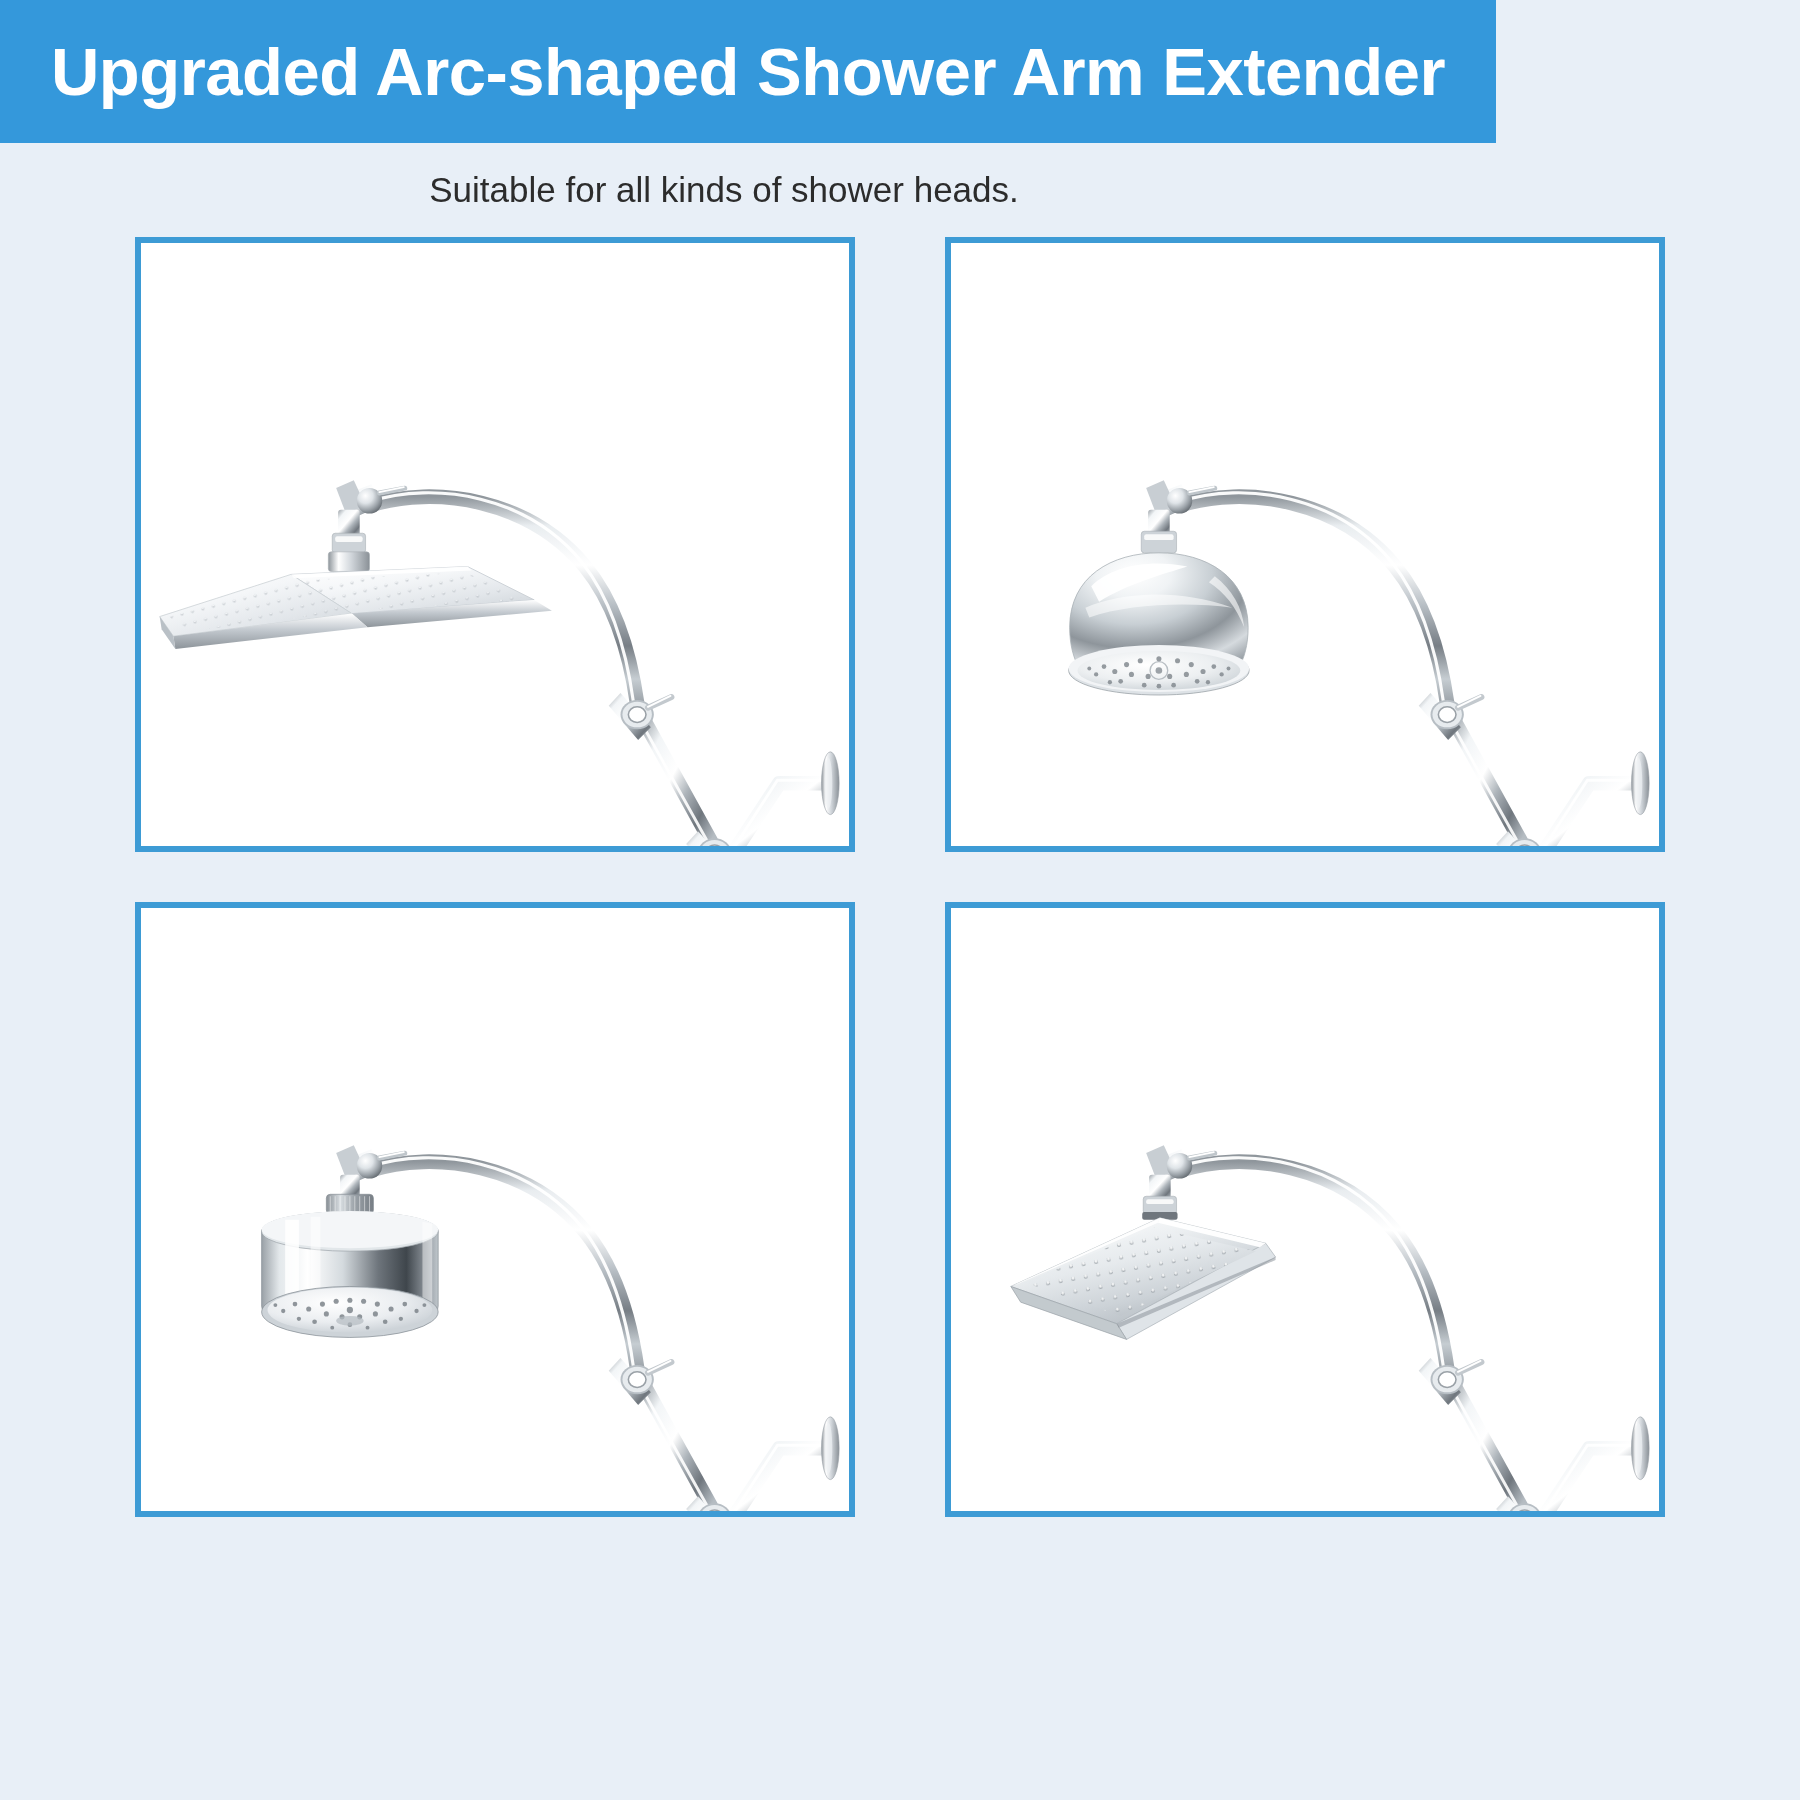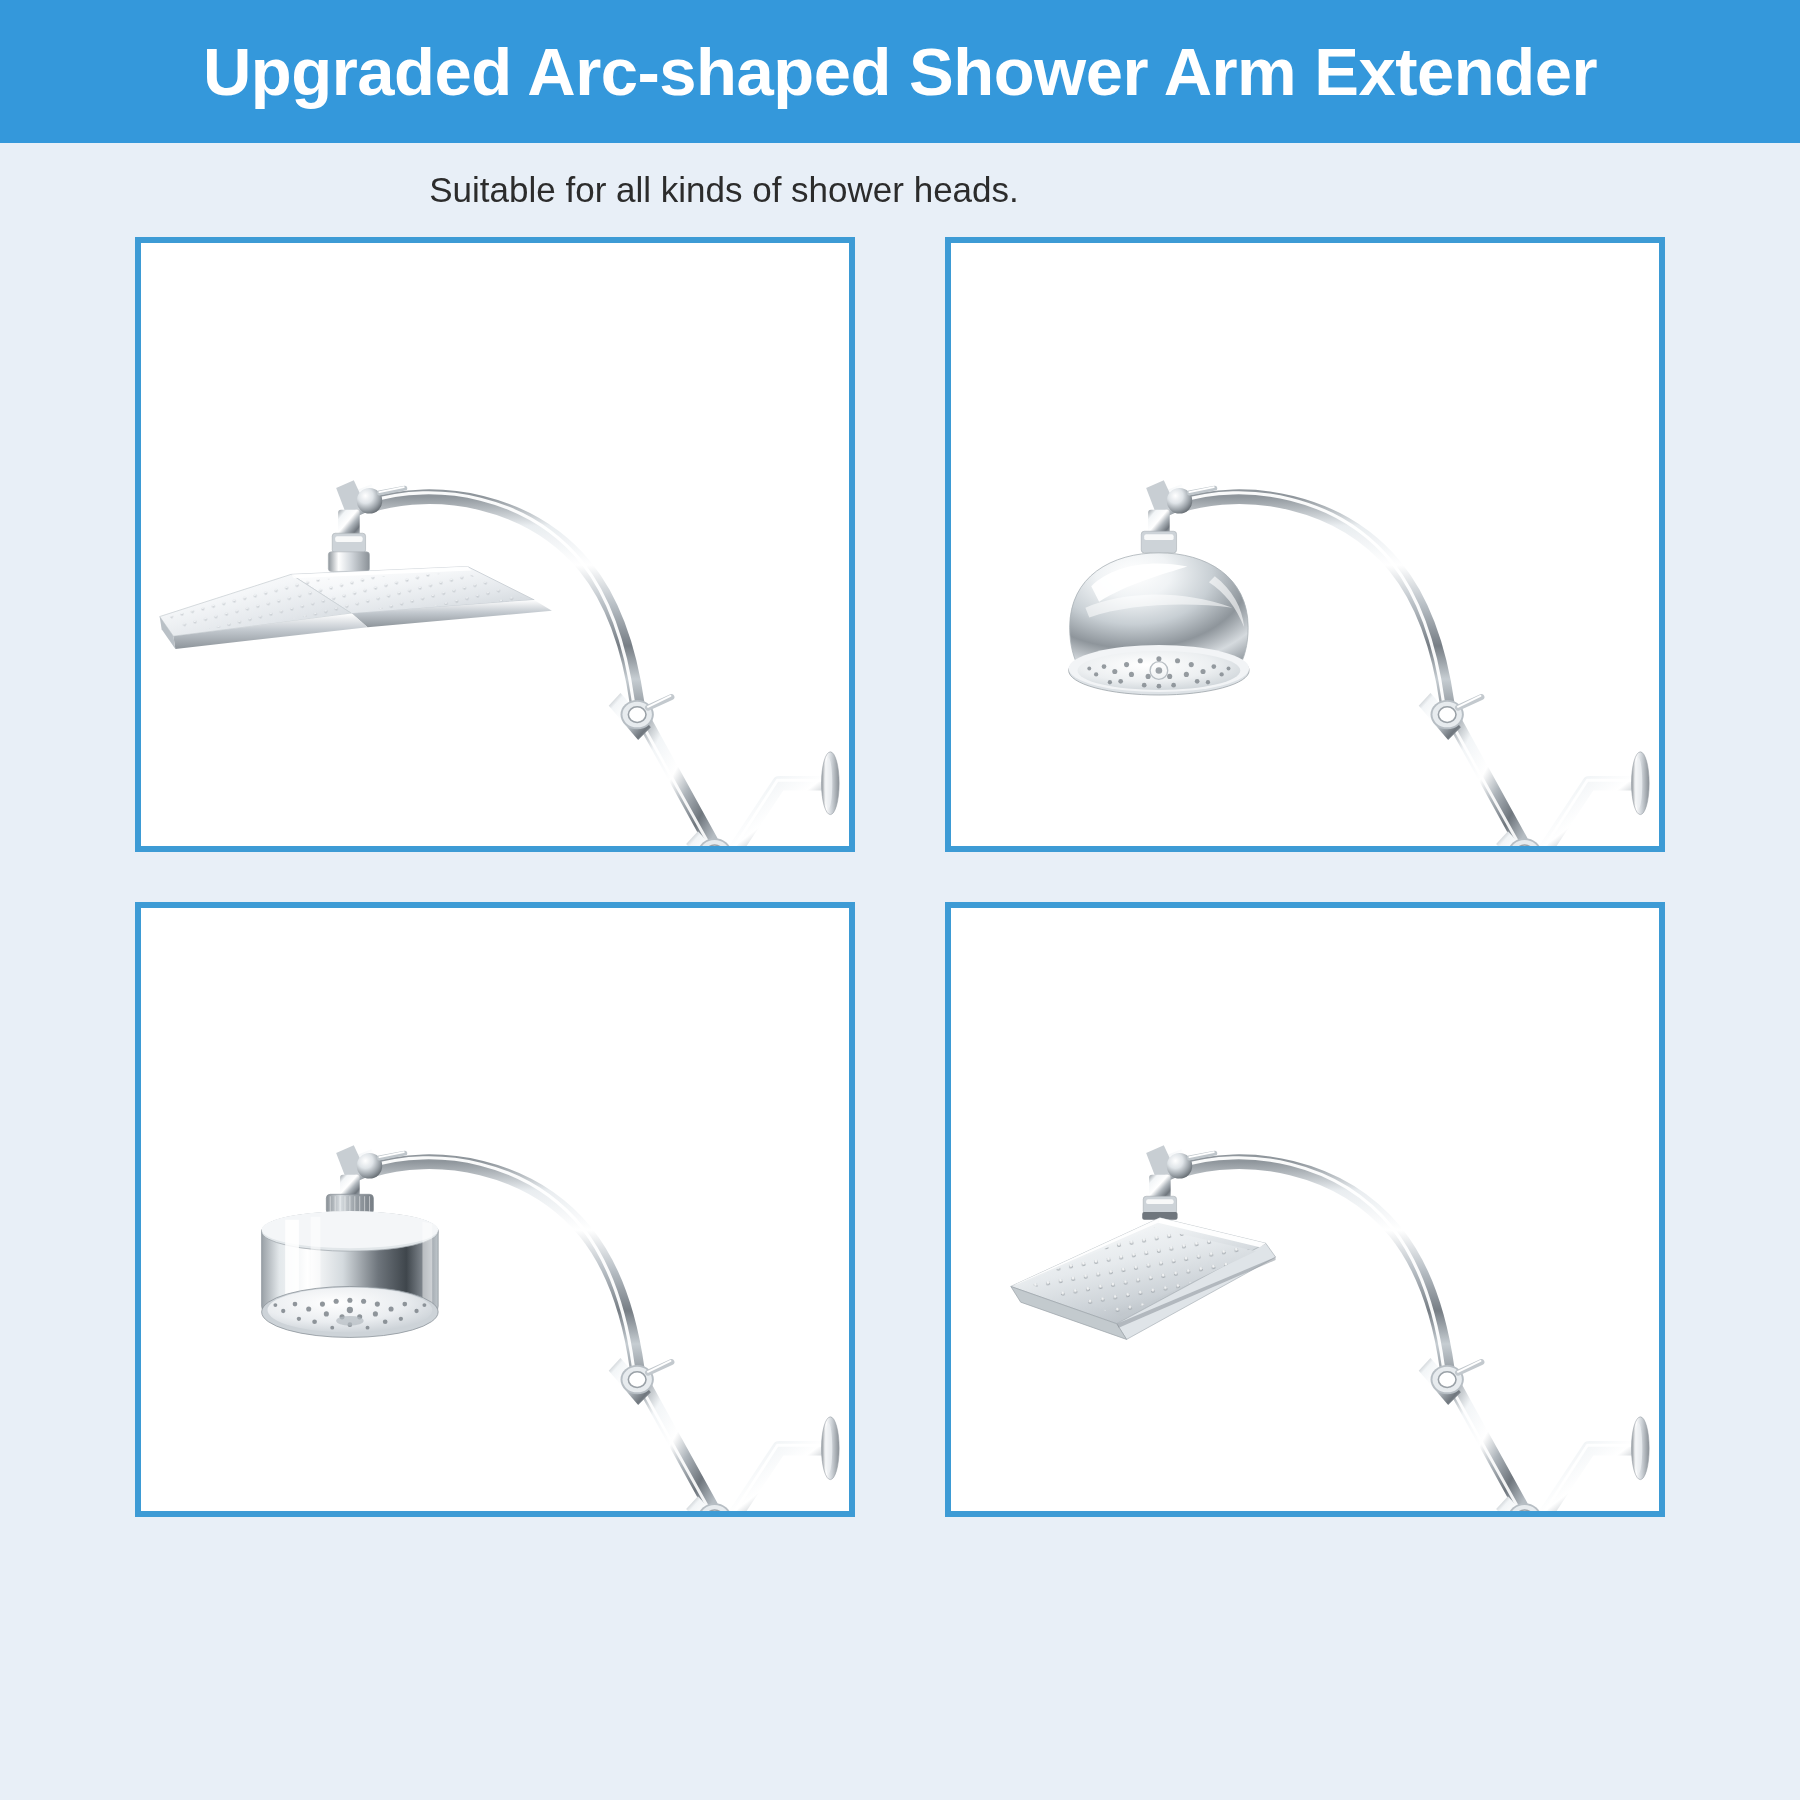--- a/index.html
+++ b/index.html
@@ -7,21 +7,21 @@
     width:1800px;height:1800px;
     background:#e8eff7;
     font-family:"Liberation Sans", sans-serif;
     overflow:hidden;
     position:relative;
   }
   #page{position:absolute;inset:0;background:#e8eff7;}
 
   
   .header-band{
-    position:absolute;left:0;top:0;width:1800px;height:143px;
+    position:absolute;left:0;top:0;width:1496px;height:143px;
     background:#3498db;
     display:flex;align-items:center;justify-content:center;
   }
   .header-title{
     color:#ffffff;
     font-size:67px;
     font-weight:bold;
     letter-spacing:-0.5px;
     line-height:1;
     white-space:nowrap;

